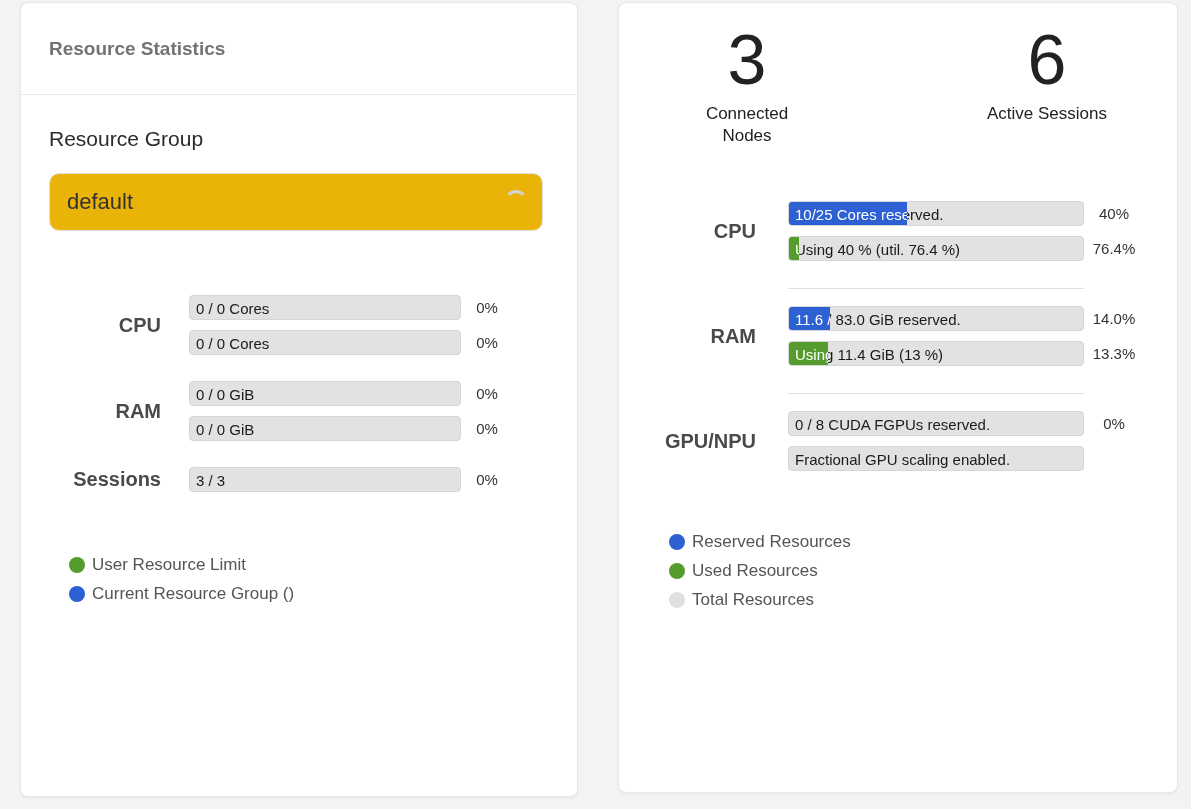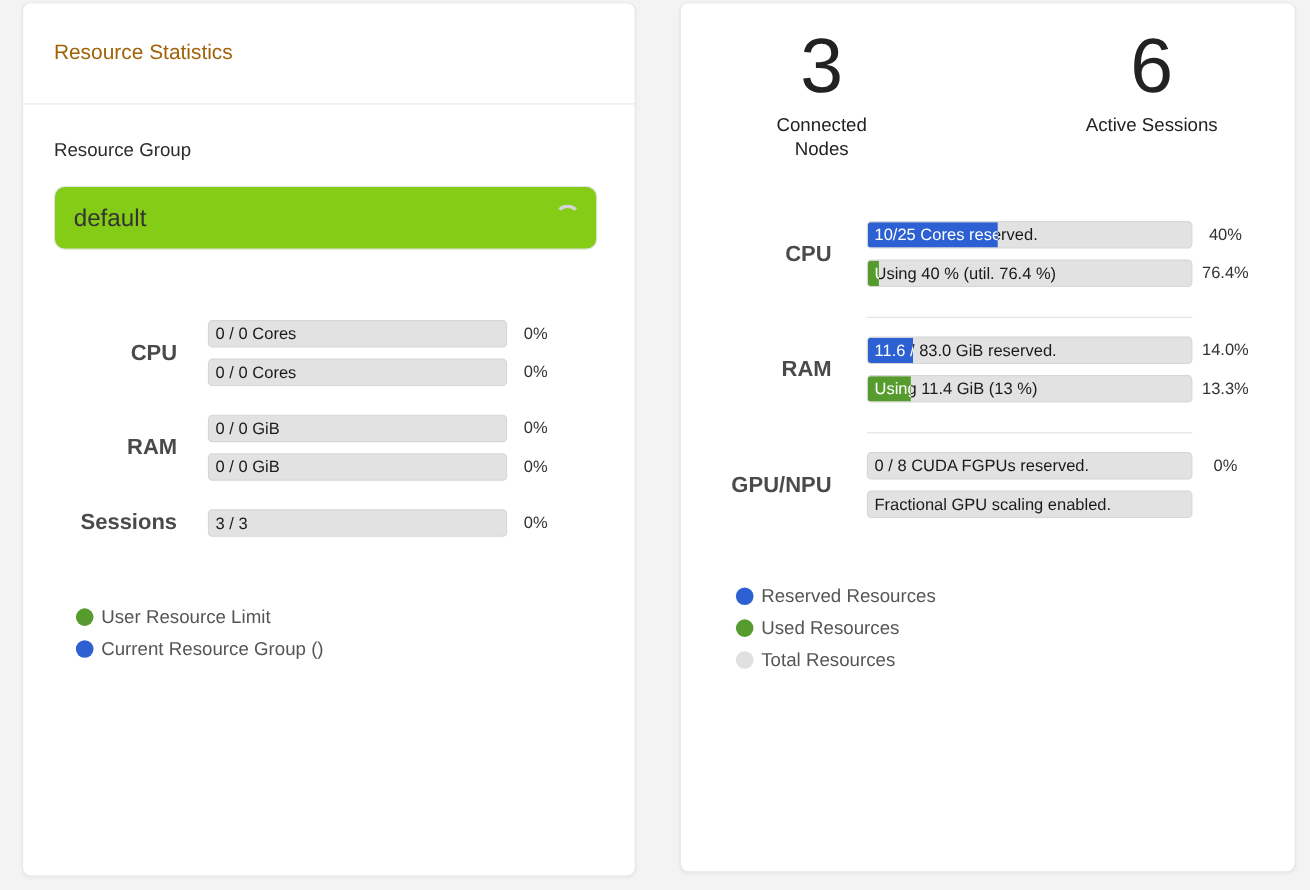--- a/index.html
+++ b/index.html
@@ -23,34 +23,34 @@
   .card-right { left:618px; width:560px; height:791px; }
 
   .card-header {
     height:92px;
     display:flex;
     align-items:center;
     border-bottom:1px solid #e8e8e8;
   }
   .card-left  .card-header { padding:0 28px; }
   .card-right .card-header { padding:0 32px; }
-  .card-title { font-size:19px; font-weight:400; color:#a16207; }
+  .card-title { font-size:19px; font-weight:700; color:#737373; }
 
   .card-left  .card-body { padding:32px 28px 0 28px; }
   .card-right .card-body { padding:22px 32px 0 32px; }
 
   
-  .field-label { font-size:17px; color:#2b2b2b; }
+  .field-label { font-size:21px; color:#2b2b2b; }
   .select {
     margin-top:22px;
     width:494px;
     height:58px;
     border:1px solid #e3e3e3;
     border-radius:10px;
-    background:#84cc16;
+    background:#eab308;
     display:flex;
     align-items:center;
     padding:0 46px 0 17px;
     position:relative;
     cursor:pointer;
   }
   .select-value { font-size:22px; color:#333; }
   .spinner {
     position:absolute;
     right:14px; top:50%;

